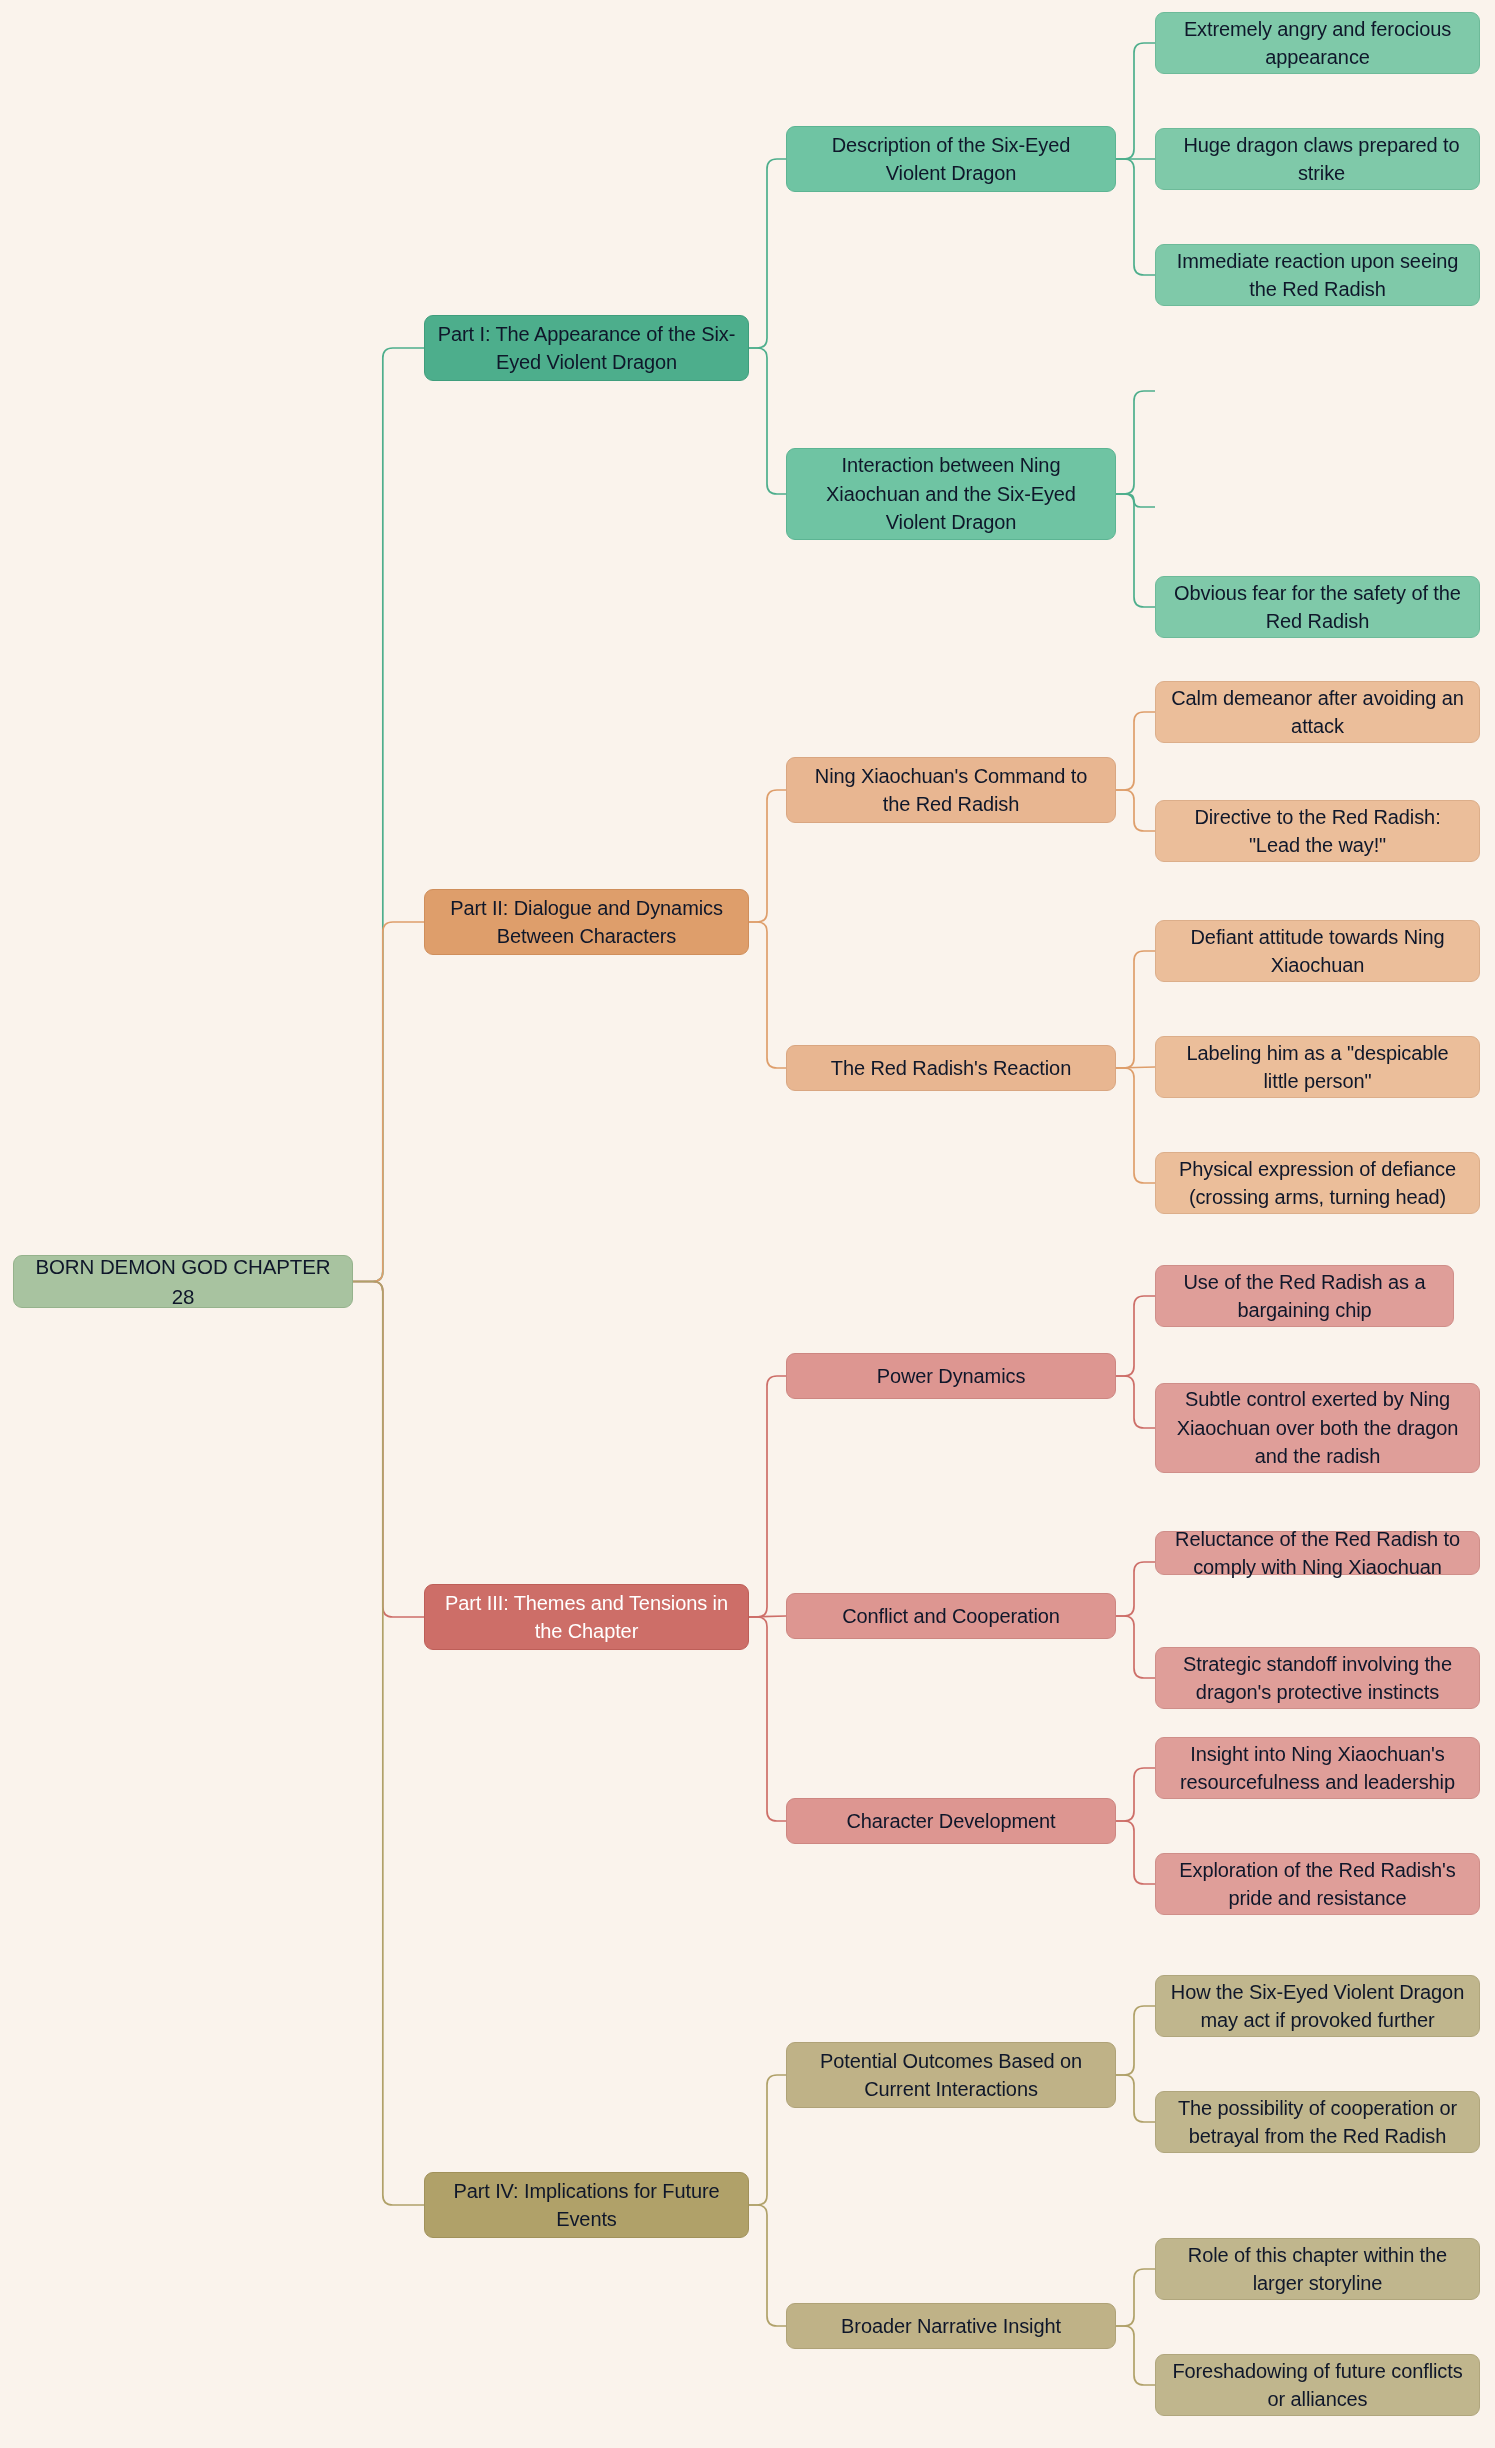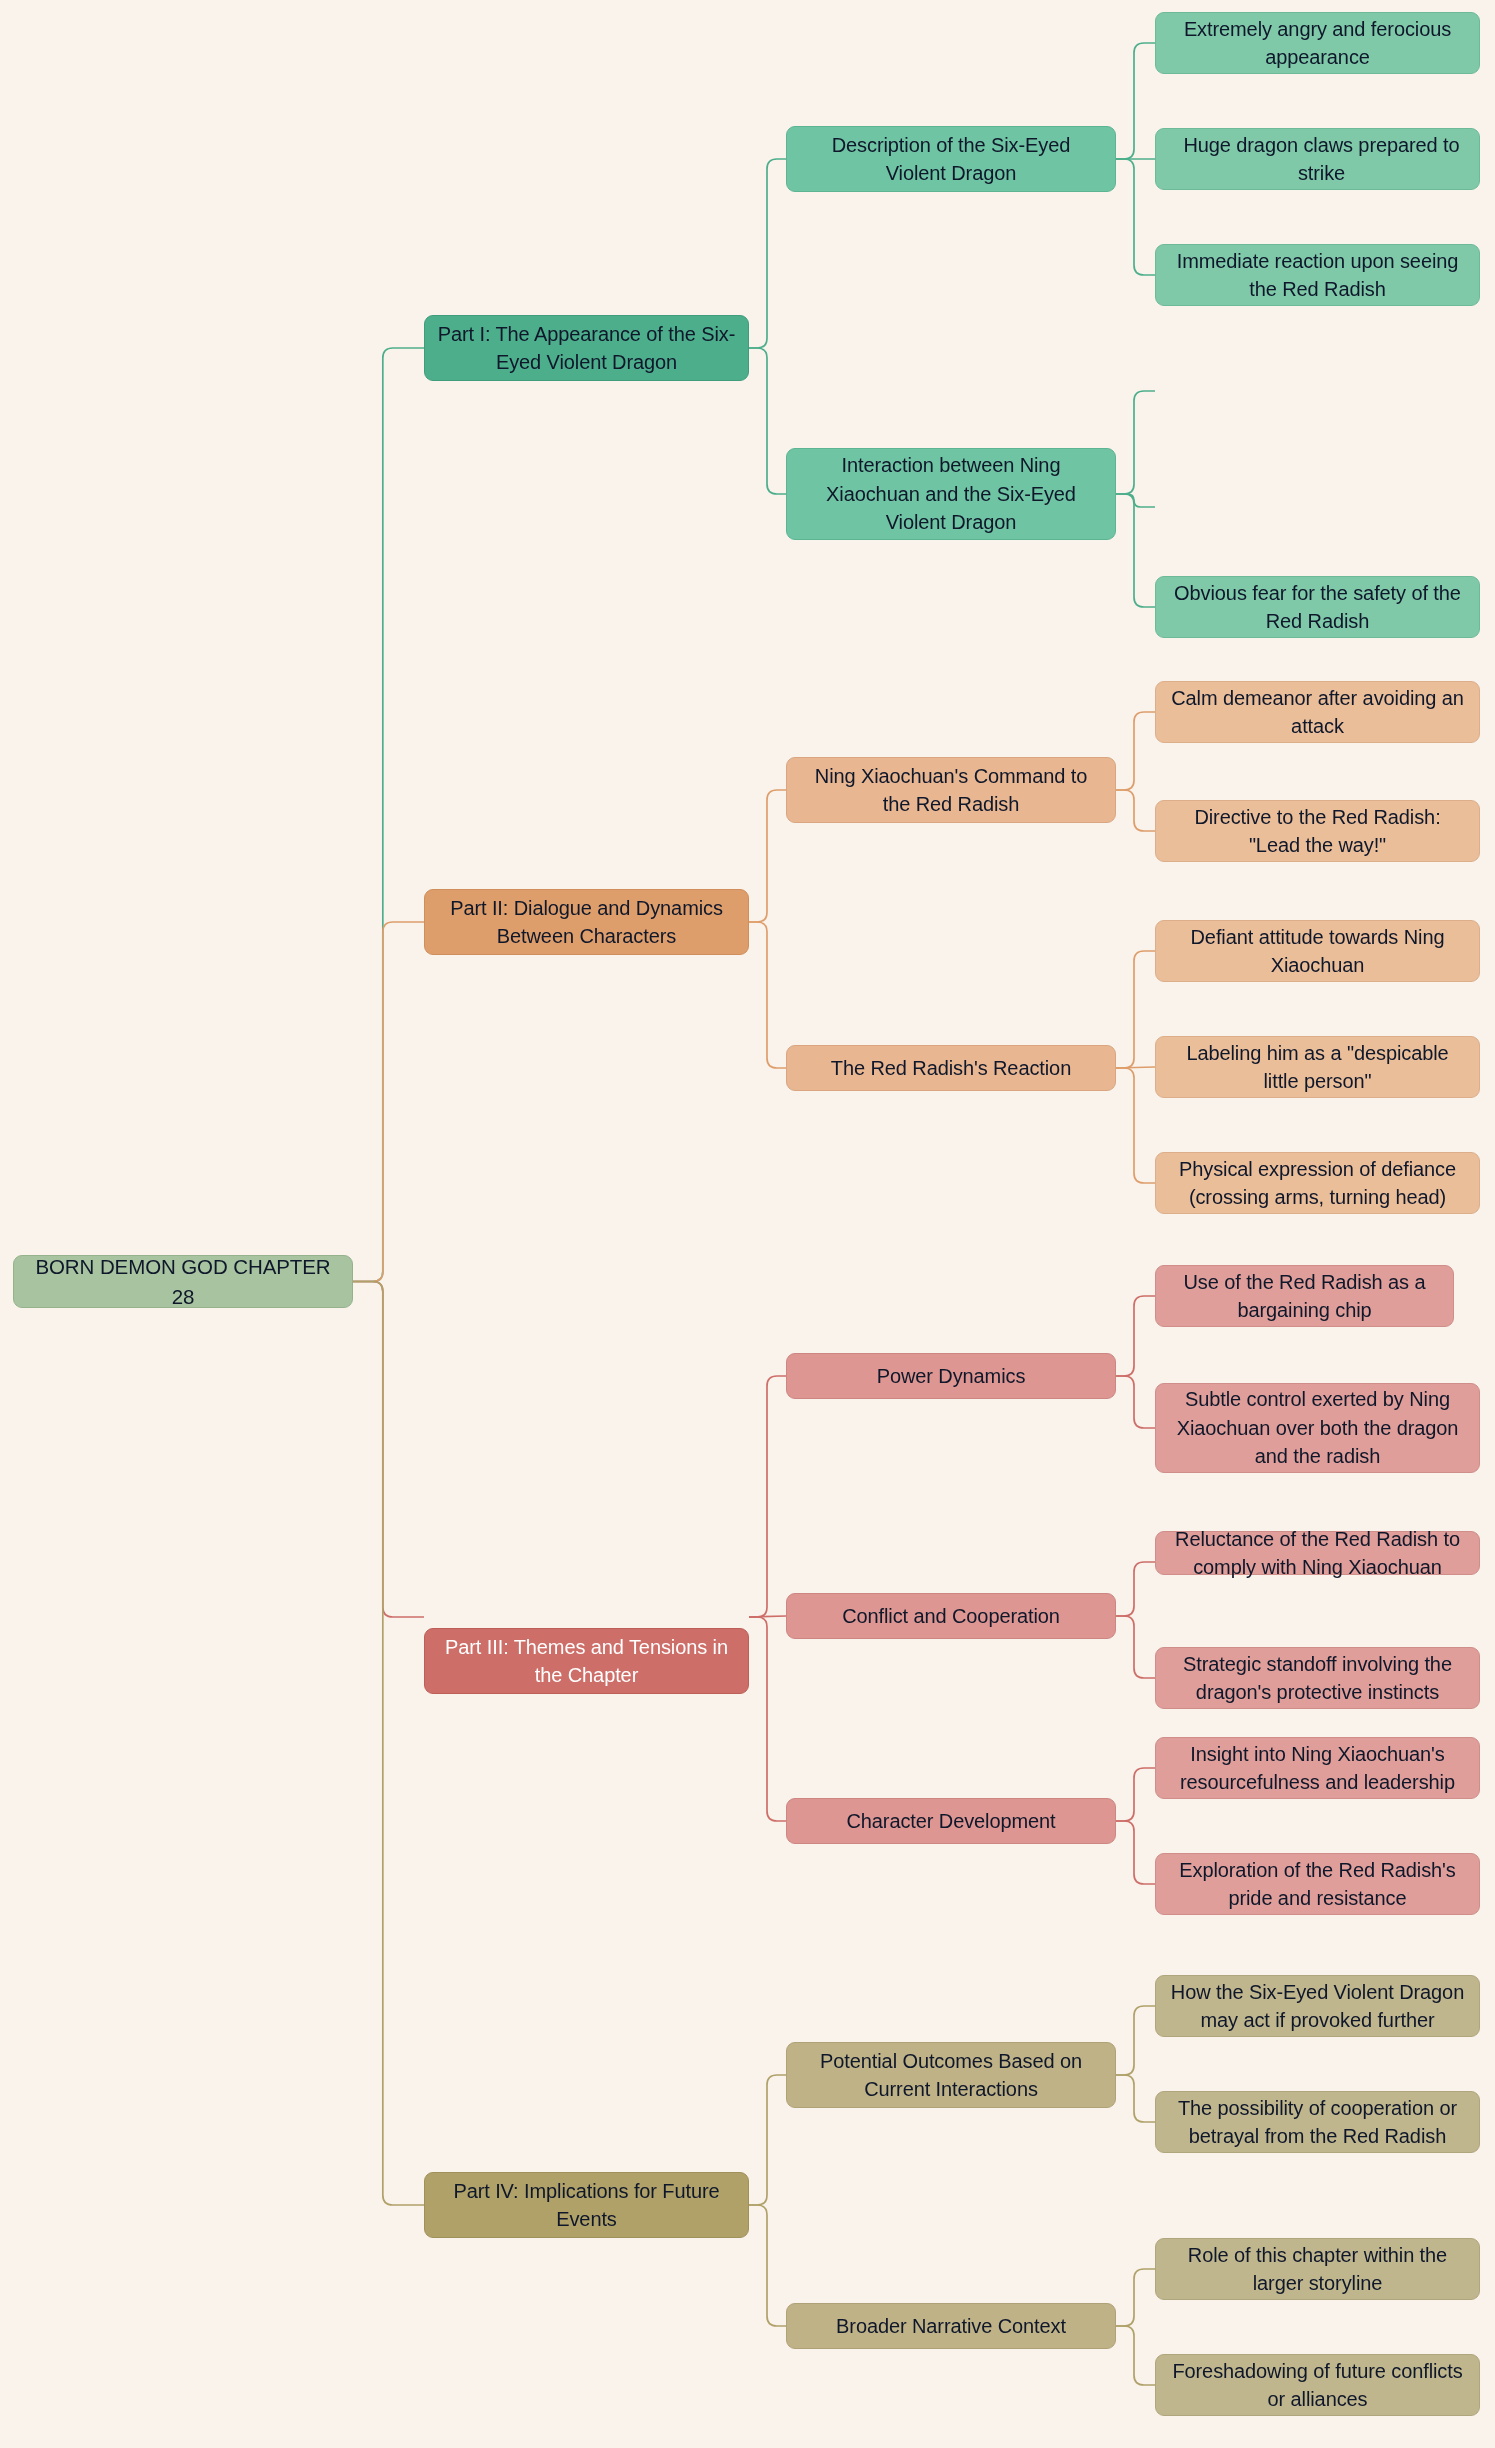--- a/index.html
+++ b/index.html
@@ -32,21 +32,21 @@
   .n-b1{background:#4DAE8C;border:1.2px solid #3f9d7c;font-size:20px;}
   .n-m1{background:#6FC4A3;border:1.2px solid #5cb493;font-size:20px;}
   .n-l1{background:#7FC9A9;border:1.2px solid #6dba99;font-size:20px;}
 
   
   .n-b2{background:#DE9E6B;border:1.2px solid #cf8e5b;font-size:20px;}
   .n-m2{background:#E8B691;border:1.2px solid #d9a681;font-size:20px;}
   .n-l2{background:#EBBE9A;border:1.2px solid #dcae8a;font-size:20px;}
 
   
-  .n-b3{background:#CD6E68;border:1.2px solid #bd5e58;font-size:20px;color:#FFFFFF;margin-top:44px;}
+  .n-b3{background:#CD6E68;border:1.2px solid #bd5e58;font-size:20px;color:#FFFFFF;}
   .n-m3{background:#DD9691;border:1.2px solid #cd8681;font-size:20px;}
   .n-l3{background:#DF9E99;border:1.2px solid #cf8e89;font-size:20px;}
 
   
   .n-b4{background:#B0A169;border:1.2px solid #a0915a;font-size:20px;}
   .n-m4{background:#BFB287;border:1.2px solid #afa277;font-size:20px;}
   .n-l4{background:#C0B68D;border:1.2px solid #b0a67d;font-size:20px;}
 </style>
 </head>
 <body>
@@ -111,16 +111,16 @@
     <div class="node n-m3" style="left: 786px; top: 1593px; width: 330px; height: 46px;">Conflict and Cooperation</div>
     <div class="node n-l3" style="left: 1155px; top: 1531px; width: 325px; height: 44px;">Reluctance of the Red Radish to comply with Ning Xiaochuan</div>
     <div class="node n-l3" style="left: 1155px; top: 1647px; width: 325px; height: 62px;">Strategic standoff involving the dragon's protective instincts</div>
     <div class="node n-m3" style="left: 786px; top: 1798px; width: 330px; height: 46px;">Character Development</div>
     <div class="node n-l3" style="left: 1155px; top: 1737px; width: 325px; height: 62px;">Insight into Ning Xiaochuan's resourcefulness and leadership</div>
     <div class="node n-l3" style="left: 1155px; top: 1853px; width: 325px; height: 62px;">Exploration of the Red Radish's pride and resistance</div>
     <div class="node n-b4" style="left: 424px; top: 2172px; width: 325px; height: 66px;">Part IV: Implications for Future Events</div>
     <div class="node n-m4" style="left: 786px; top: 2042px; width: 330px; height: 66px;">Potential Outcomes Based on Current Interactions</div>
     <div class="node n-l4" style="left: 1155px; top: 1975px; width: 325px; height: 62px;">How the Six-Eyed Violent Dragon may act if provoked further</div>
     <div class="node n-l4" style="left: 1155px; top: 2091px; width: 325px; height: 62px;">The possibility of cooperation or betrayal from the Red Radish</div>
-    <div class="node n-m4" style="left: 786px; top: 2303px; width: 330px; height: 46px;">Broader Narrative Context</div>
+    <div class="node n-m4" style="left: 786px; top: 2303px; width: 330px; height: 46px;">Broader Narrative Insight</div>
     <div class="node n-l4" style="left: 1155px; top: 2238px; width: 325px; height: 62px;">Role of this chapter within the larger storyline</div>
     <div class="node n-l4" style="left: 1155px; top: 2354px; width: 325px; height: 62px;">Foreshadowing of future conflicts or alliances</div>
   </div>
 
 </body></html>

